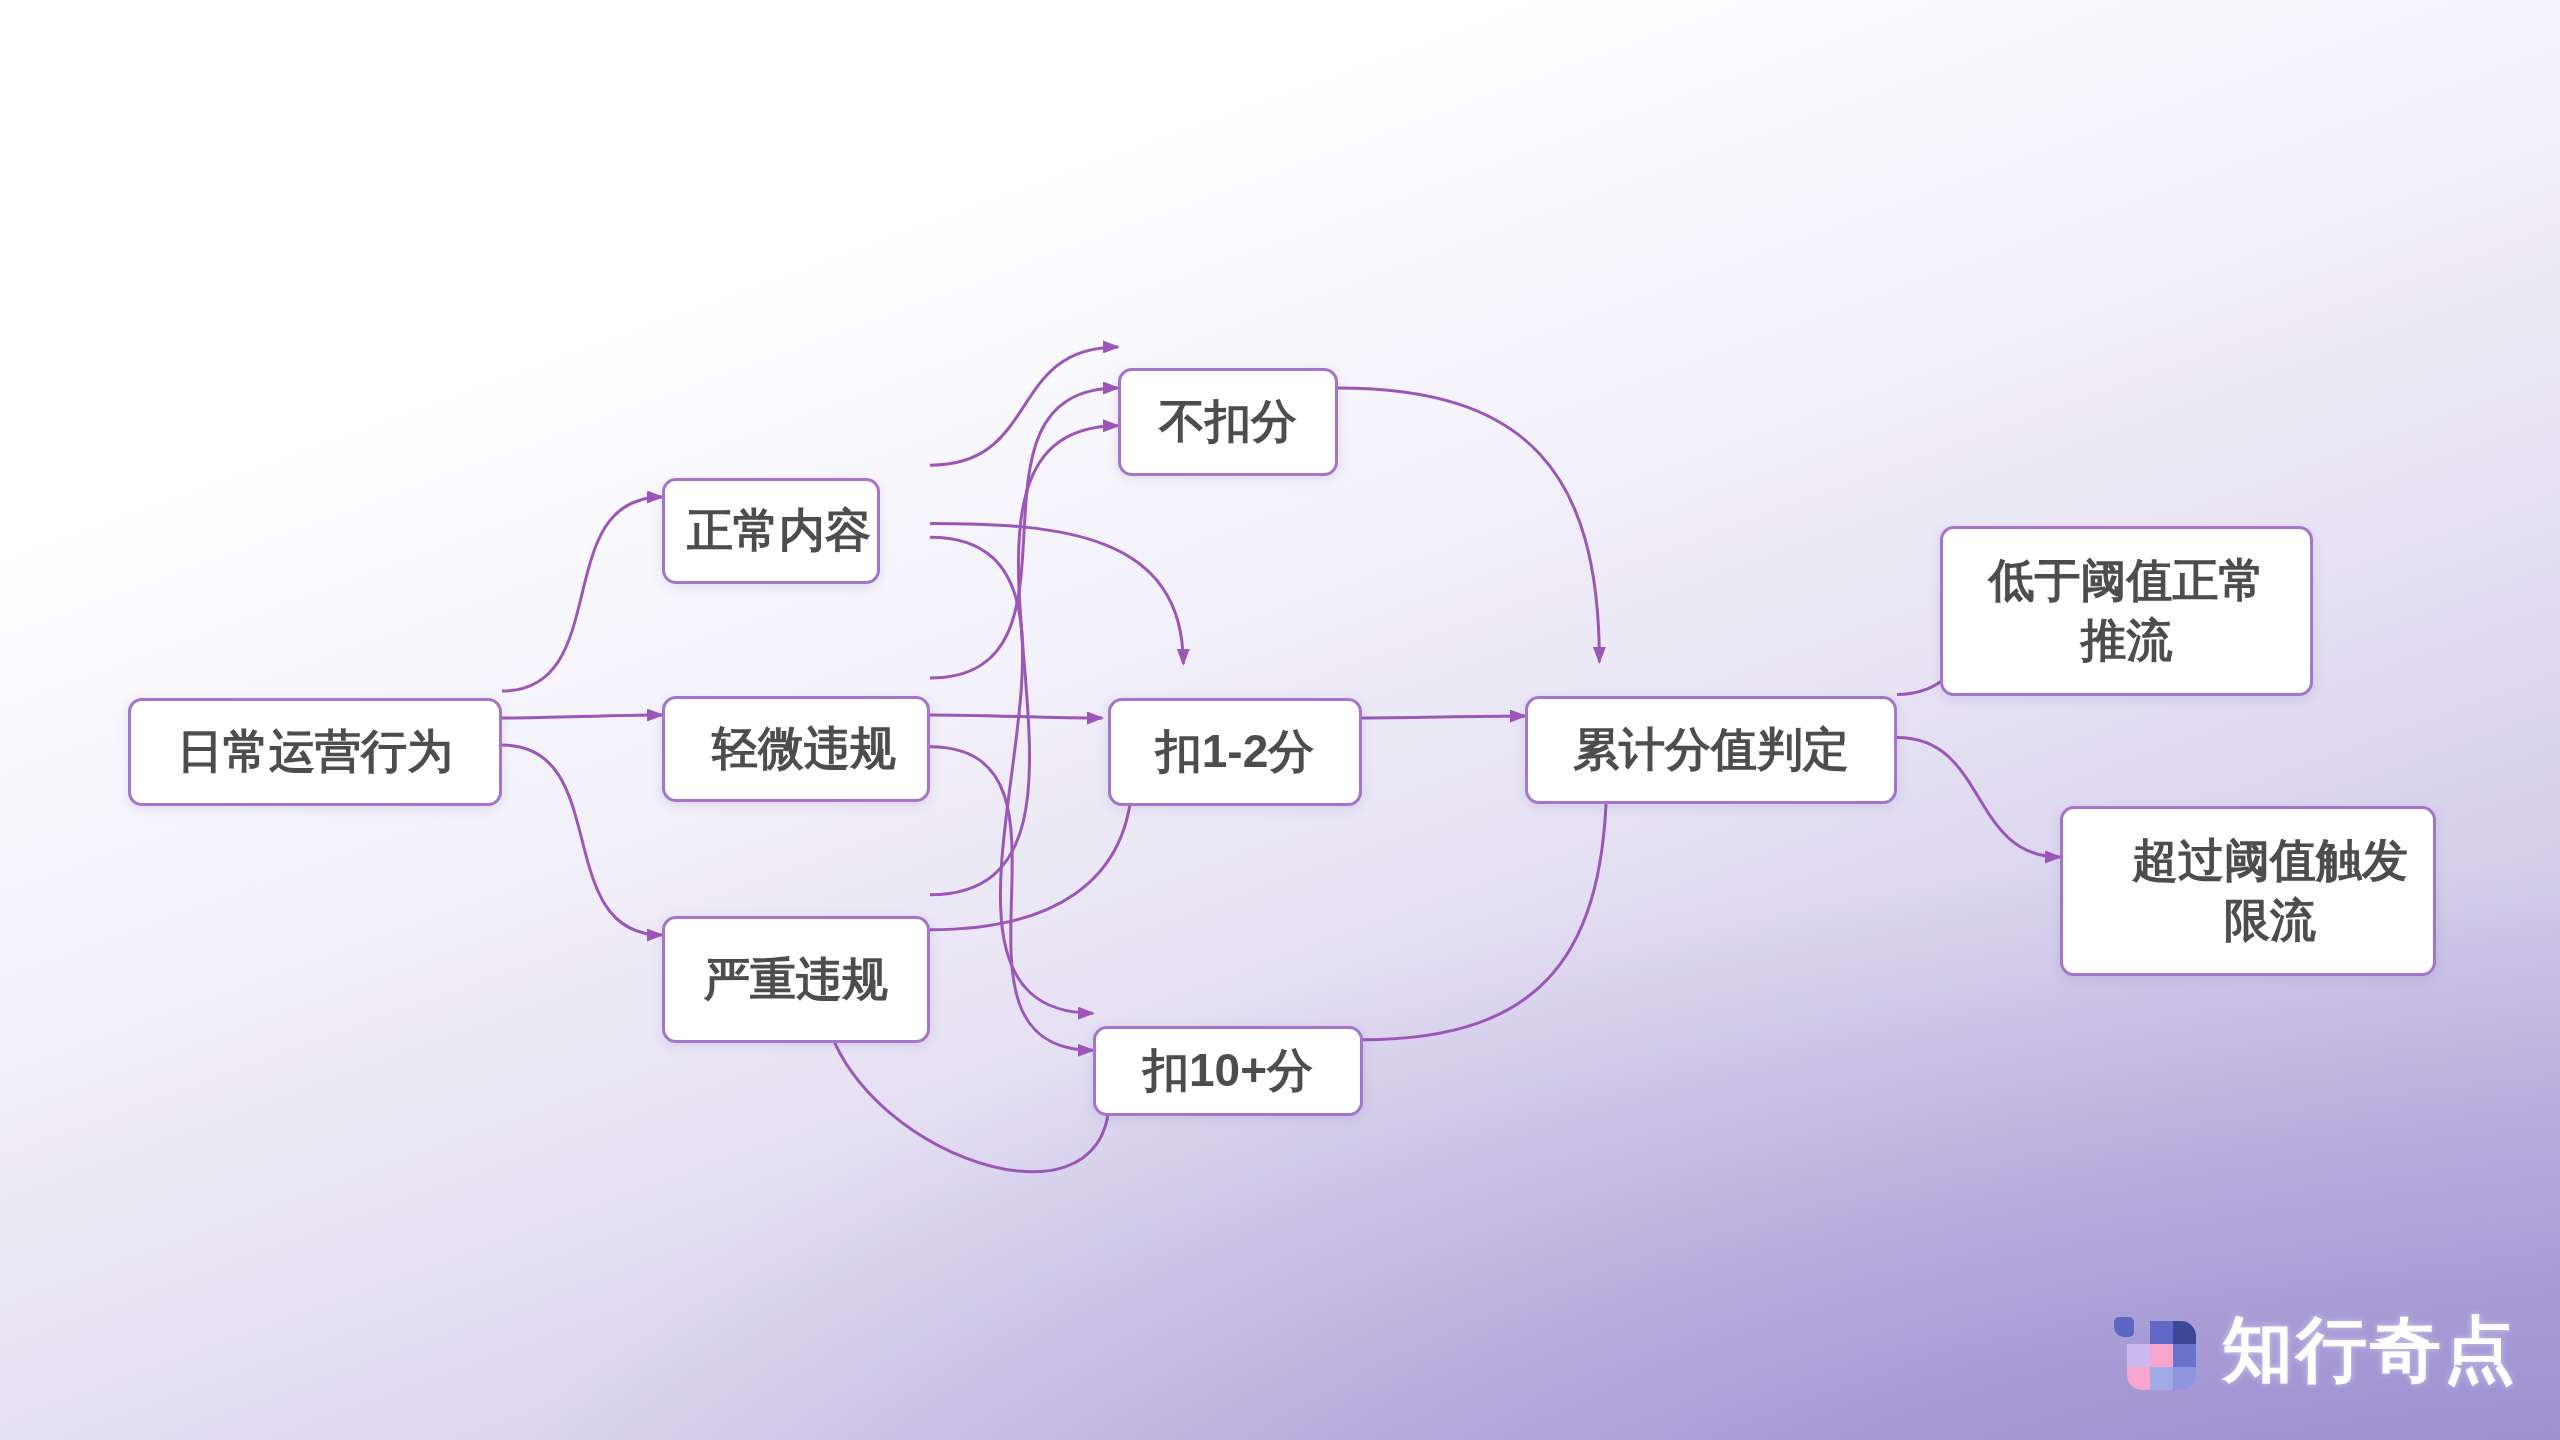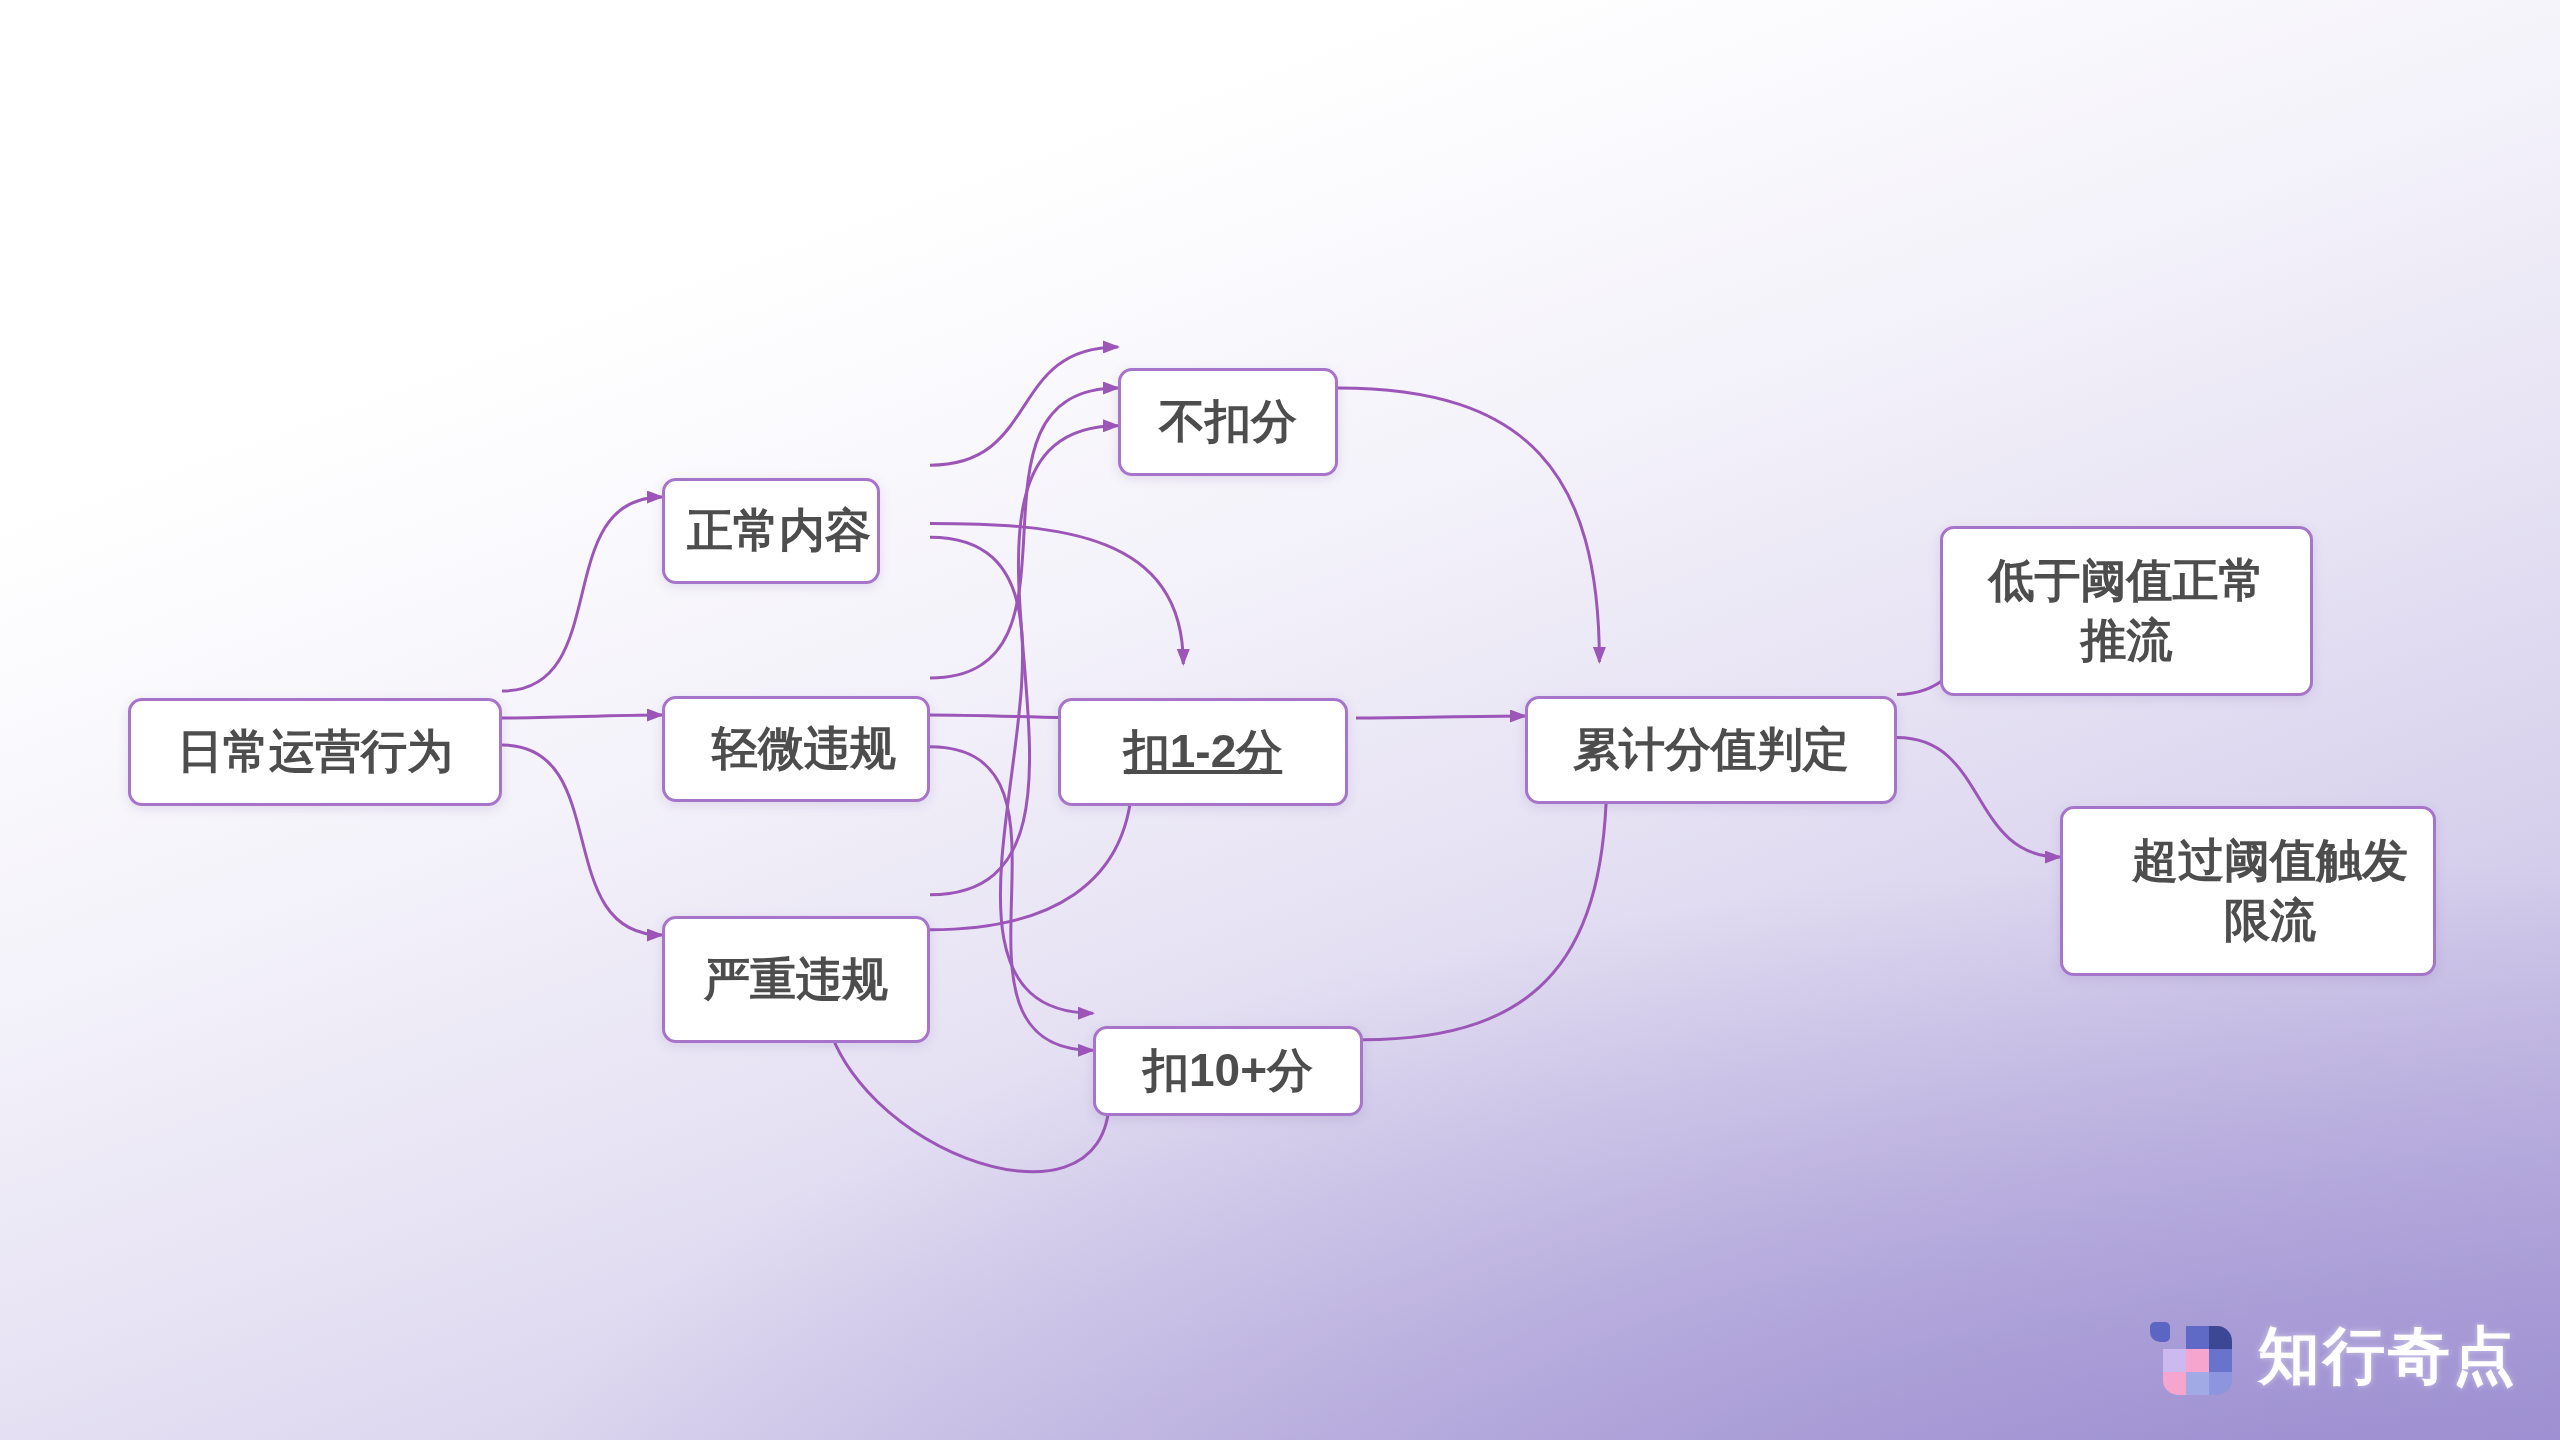--- a/index.html
+++ b/index.html
@@ -47,21 +47,21 @@
   }
   .brand-icon {
     position: relative;
     width: 84px;
     height: 84px;
     flex: 0 0 auto;
   }
   .brand-icon .sq { position: absolute; }
   .brand-text {
     color: #ffffff;
-    font-size: 62px;
+    font-size: 71px;
     font-weight: 700;
     letter-spacing: 3px;
     text-shadow: 0 0 6px rgba(255,255,255,0.45);
   }
 </style>
 </head>
 <body>
 
 <div class="stage">
 
@@ -95,21 +95,21 @@
   <div class="node" style="left:128px; top:664px; width:374px; height:108px;">日常运营行为</div>
 
   <div class="node" style="left:662px; top:444px; width:218px; height:106px;padding-left:16px;">正常内容</div>
 
   <div class="node" style="left:662px; top:662px; width:268px; height:106px;padding-left:16px;">轻微违规</div>
 
   <div class="node" style="left:662px; top:882px; width:268px; height:127px;">严重违规</div>
 
   <div class="node" style="left:1118px; top:334px; width:220px; height:108px;">不扣分</div>
 
-  <div class="node" style="left:1058px; top:664px; width:290px; height:108px;text-decoration:underline;">扣1-2分</div>
+  <div class="node" style="left:1108px; top:664px; width:254px; height:108px;">扣1-2分</div>
 
   <div class="node" style="left:1093px; top:992px; width:270px; height:90px;">扣10+分</div>
 
   <div class="node" style="left:1525px; top:662px; width:372px; height:108px;">累计分值判定</div>
 
   <div class="node" style="left:1940px; top:492px; width:373px; height:170px;">低于阈值正常
 推流</div>
 
   <div class="node" style="left:2060px; top:772px; width:376px; height:170px;padding-left:44px;">超过阈值触发
 限流</div>

